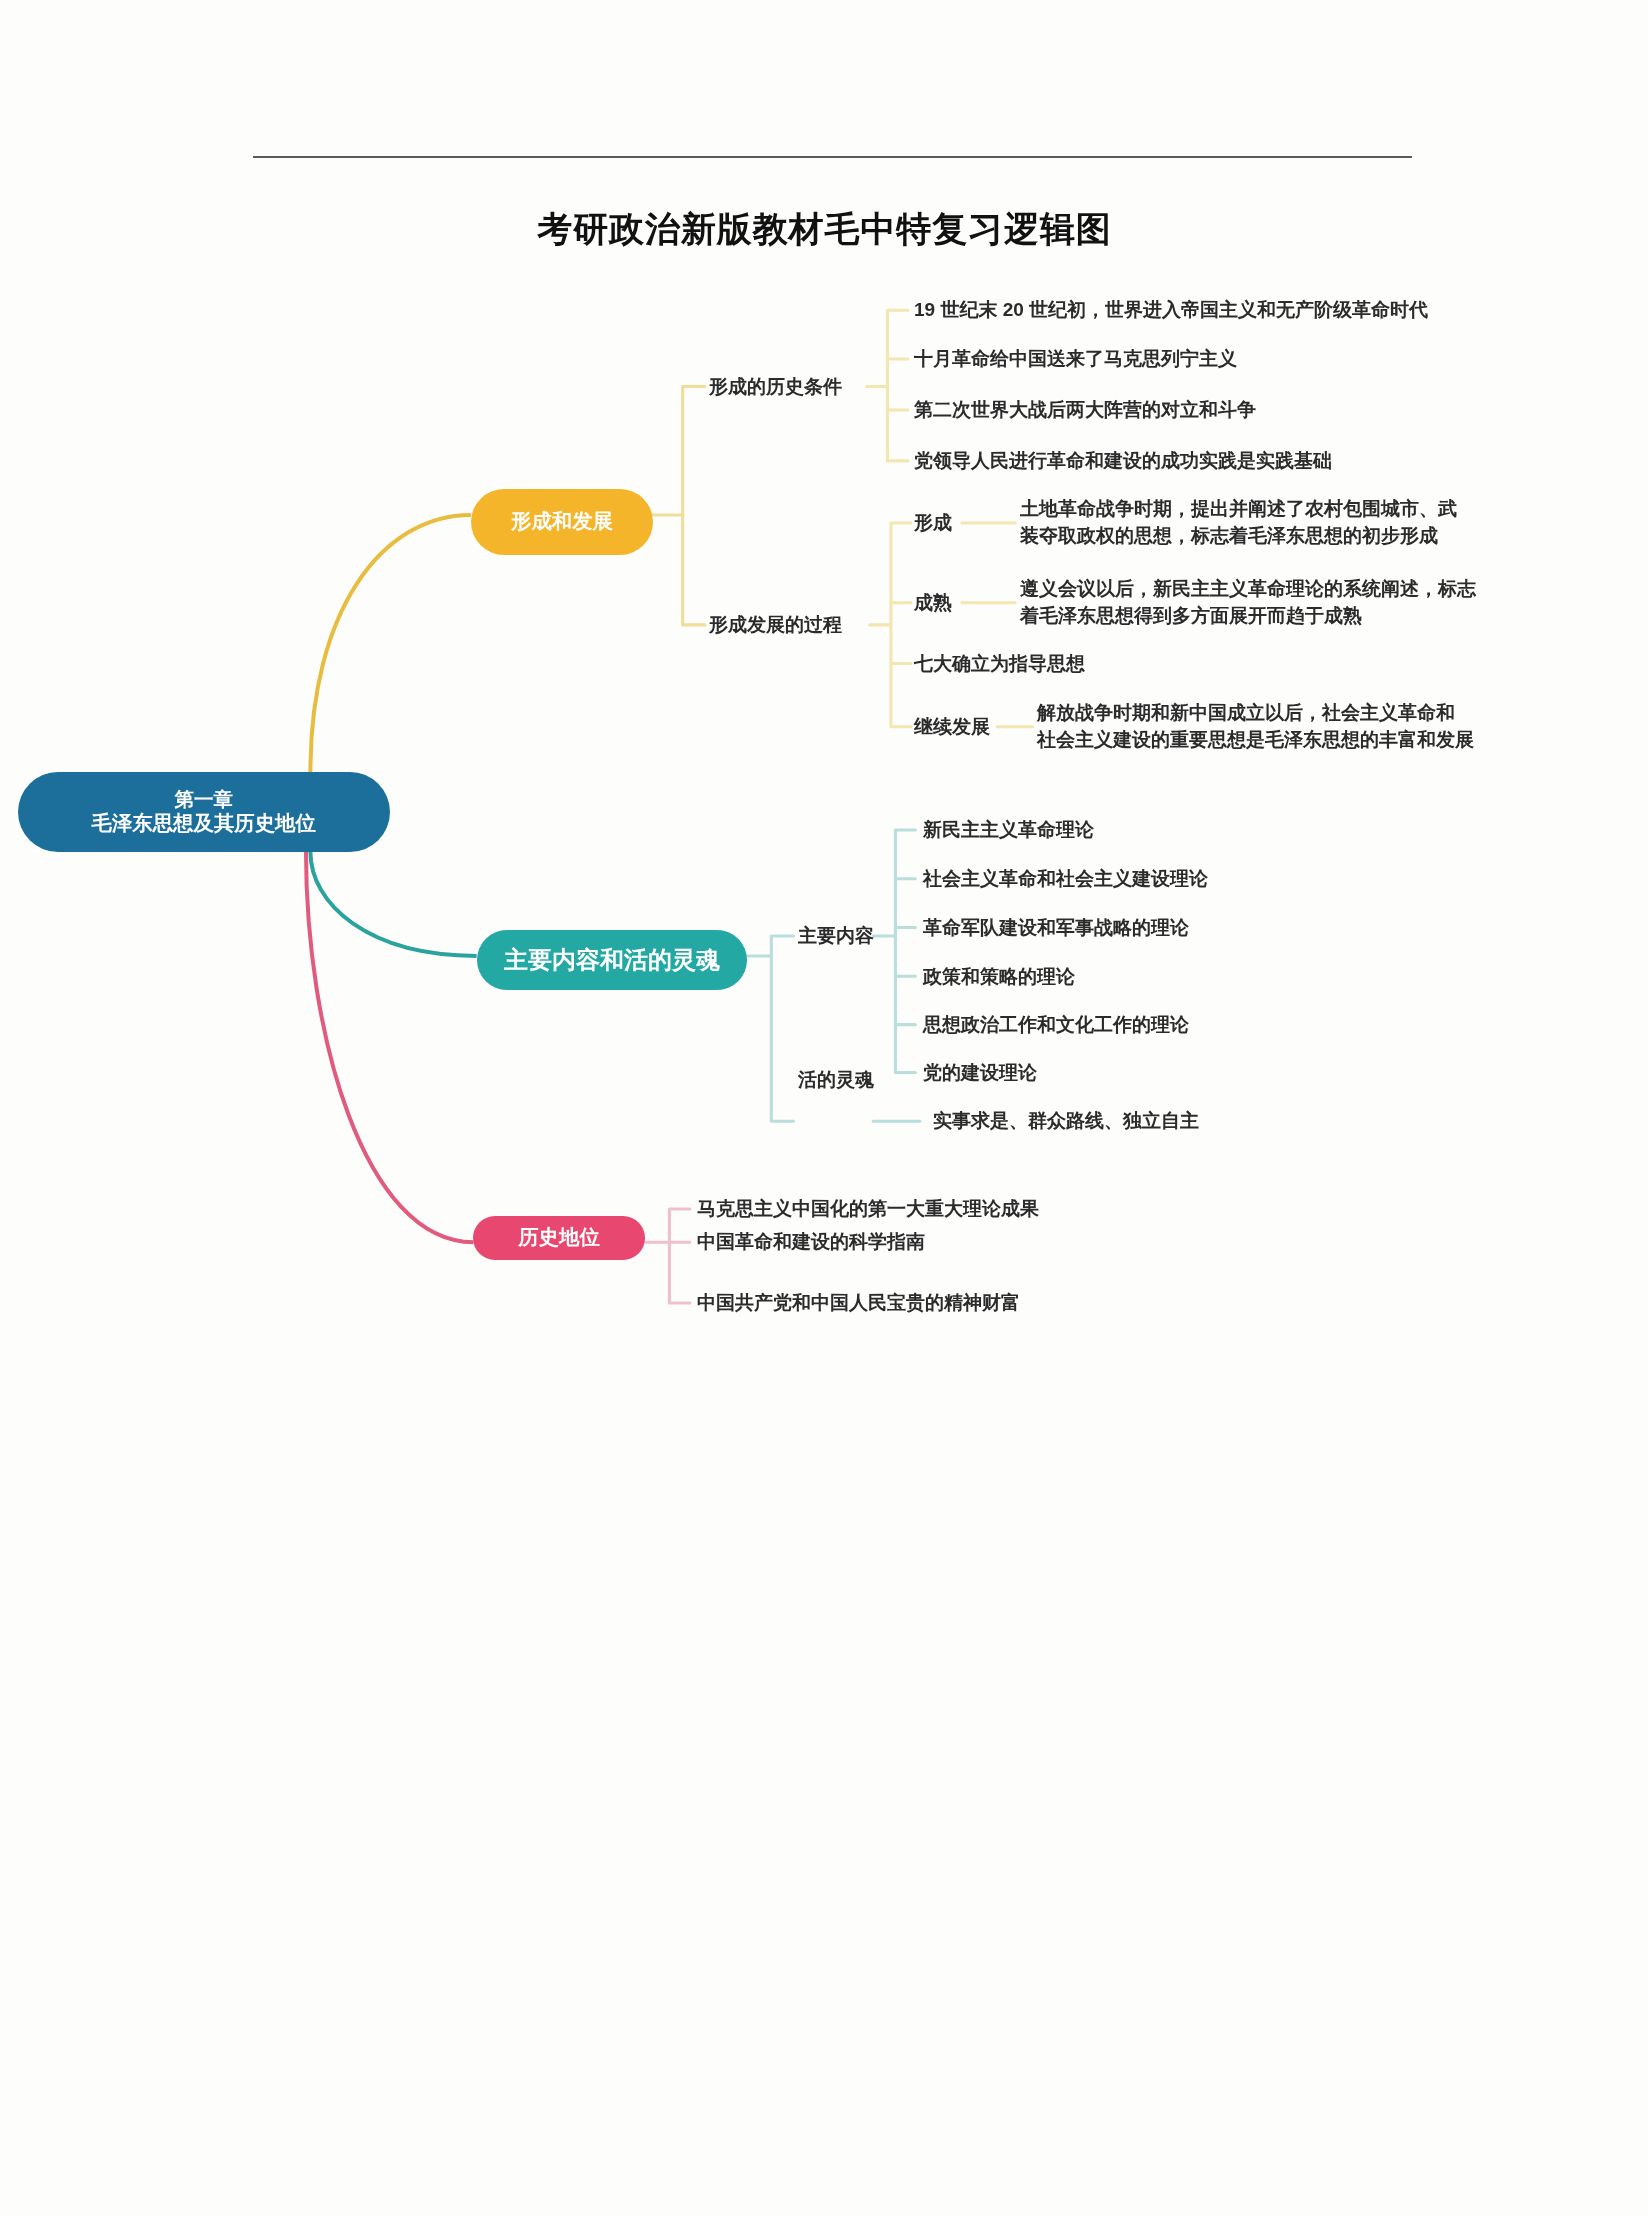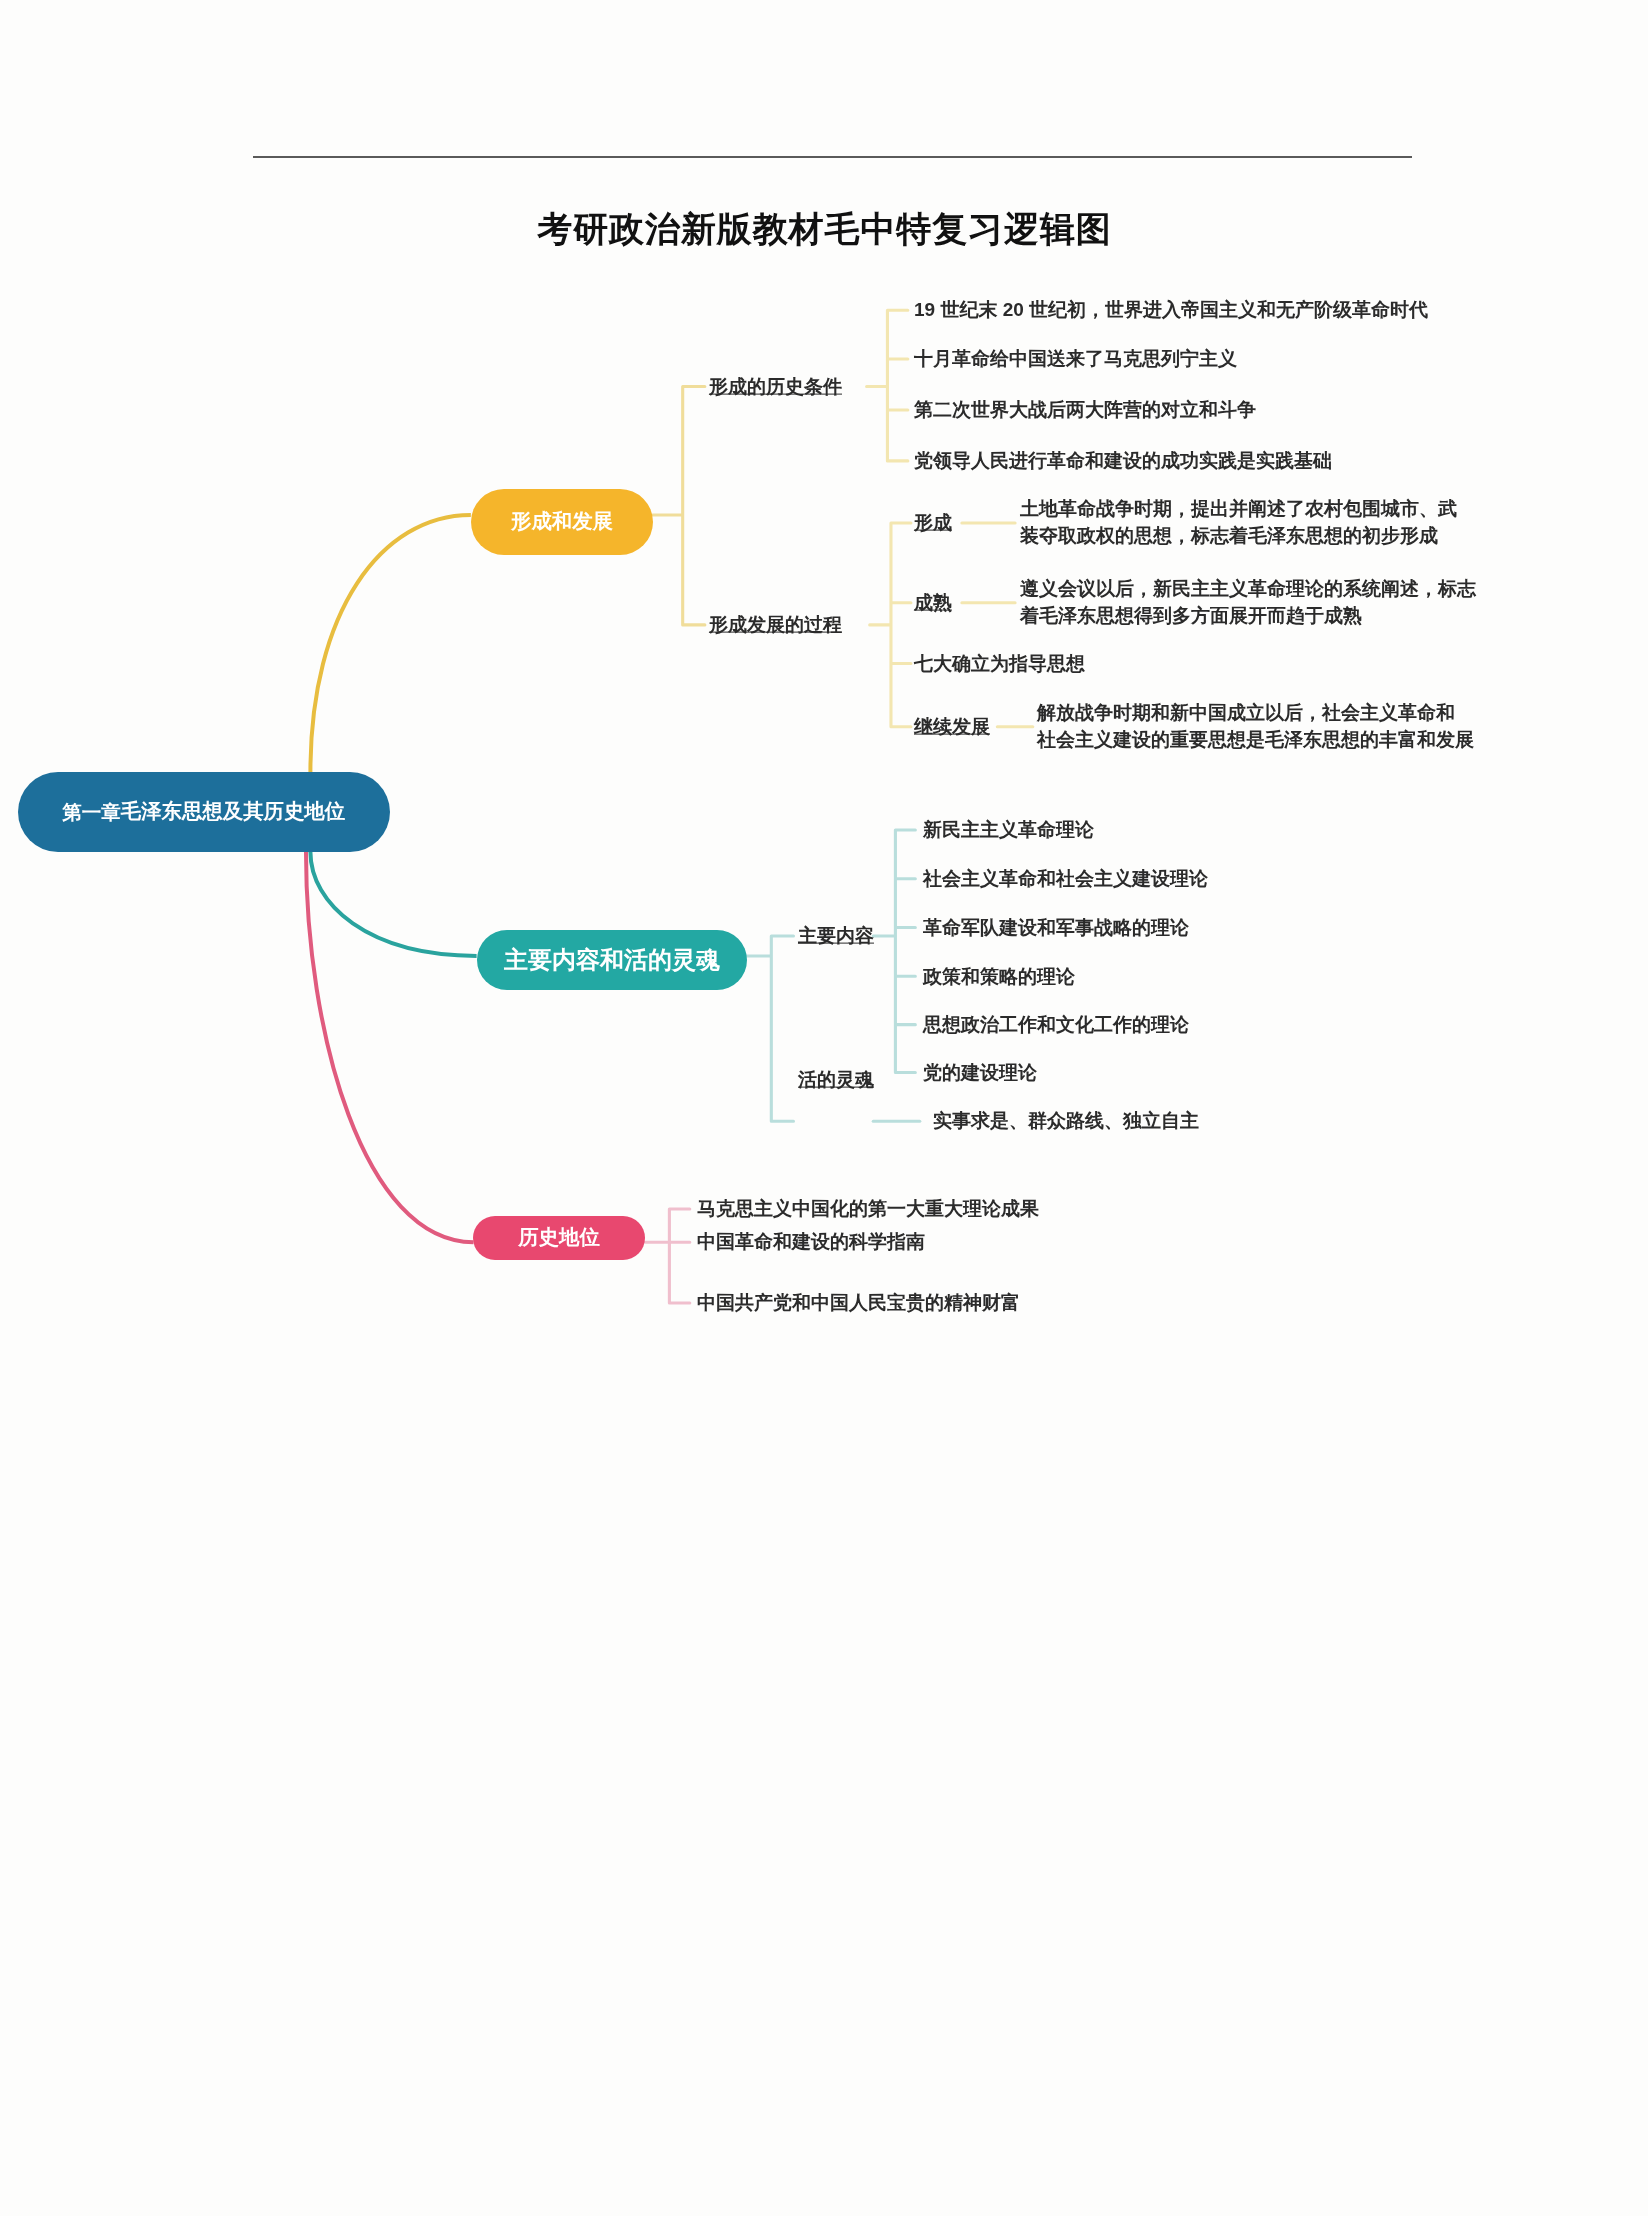--- a/index.html
+++ b/index.html
@@ -33,21 +33,21 @@
     position:absolute;
     display:flex;align-items:center;justify-content:center;
     border-radius:443px;
     color:#ffffff;font-weight:bold;
     text-align:center;line-height:1.25;
     box-sizing:border-box;
   }
   .root{
     left:17.7px;top:772px;width:372px;height:80px;
     background:#1d6f9b;font-size:20.4px;
-    flex-direction:row;
+    flex-direction:column;
   }
   .root .ln{display:block;}
   .root .ln1{font-size:19.5px;}
   .root .ln2{font-size:20.4px;}
 
   .branch-yellow{
     left:471px;top:489px;width:182px;height:66px;
     background:#f5b52b;font-size:20.4px;
   }
   .branch-teal{
@@ -58,21 +58,20 @@
     left:473px;top:1216px;width:172px;height:44px;
     background:#e8486f;font-size:20.4px;
   }
 
   
   .sublabel{
     position:absolute;
     font-size:19px;color:#2b2b2b;font-weight:bold;
     white-space:nowrap;line-height:1.2;
     transform:translateY(-50%);
-    text-decoration:underline;
   }
   
   .leaf{
     position:absolute;
     font-size:19px;color:#2b2b2b;font-weight:bold;
     line-height:1.38;
     transform:translateY(-50%);
   }
   .leaf.two-line{line-height:1.42;}
 </style>

